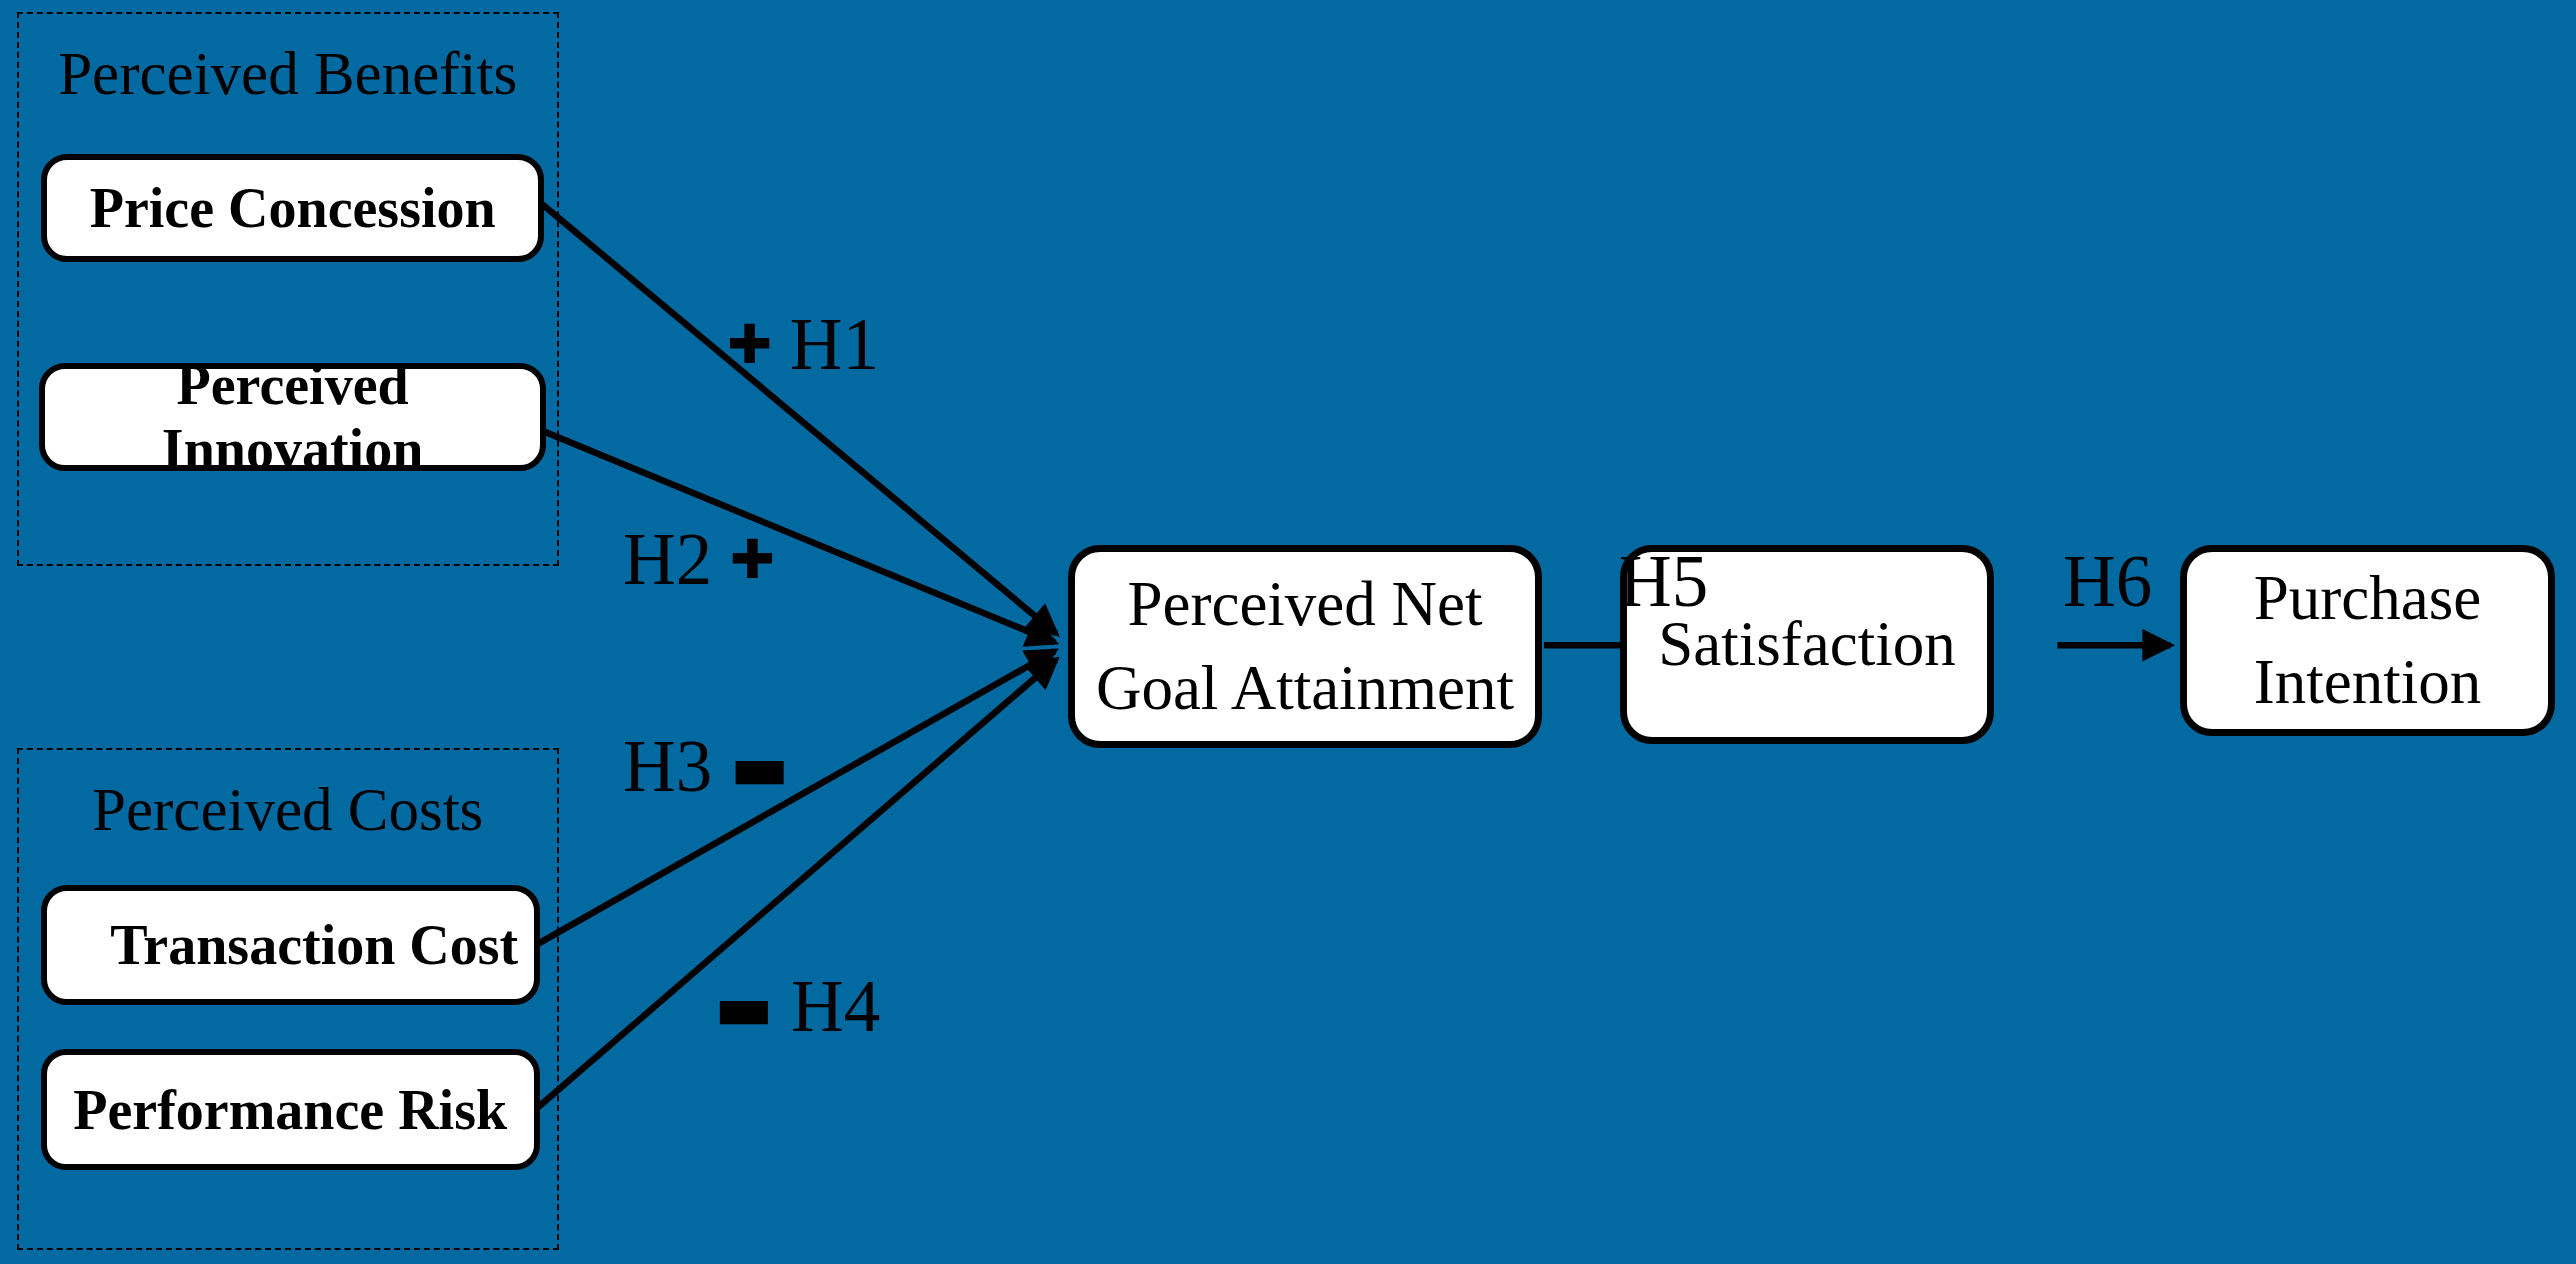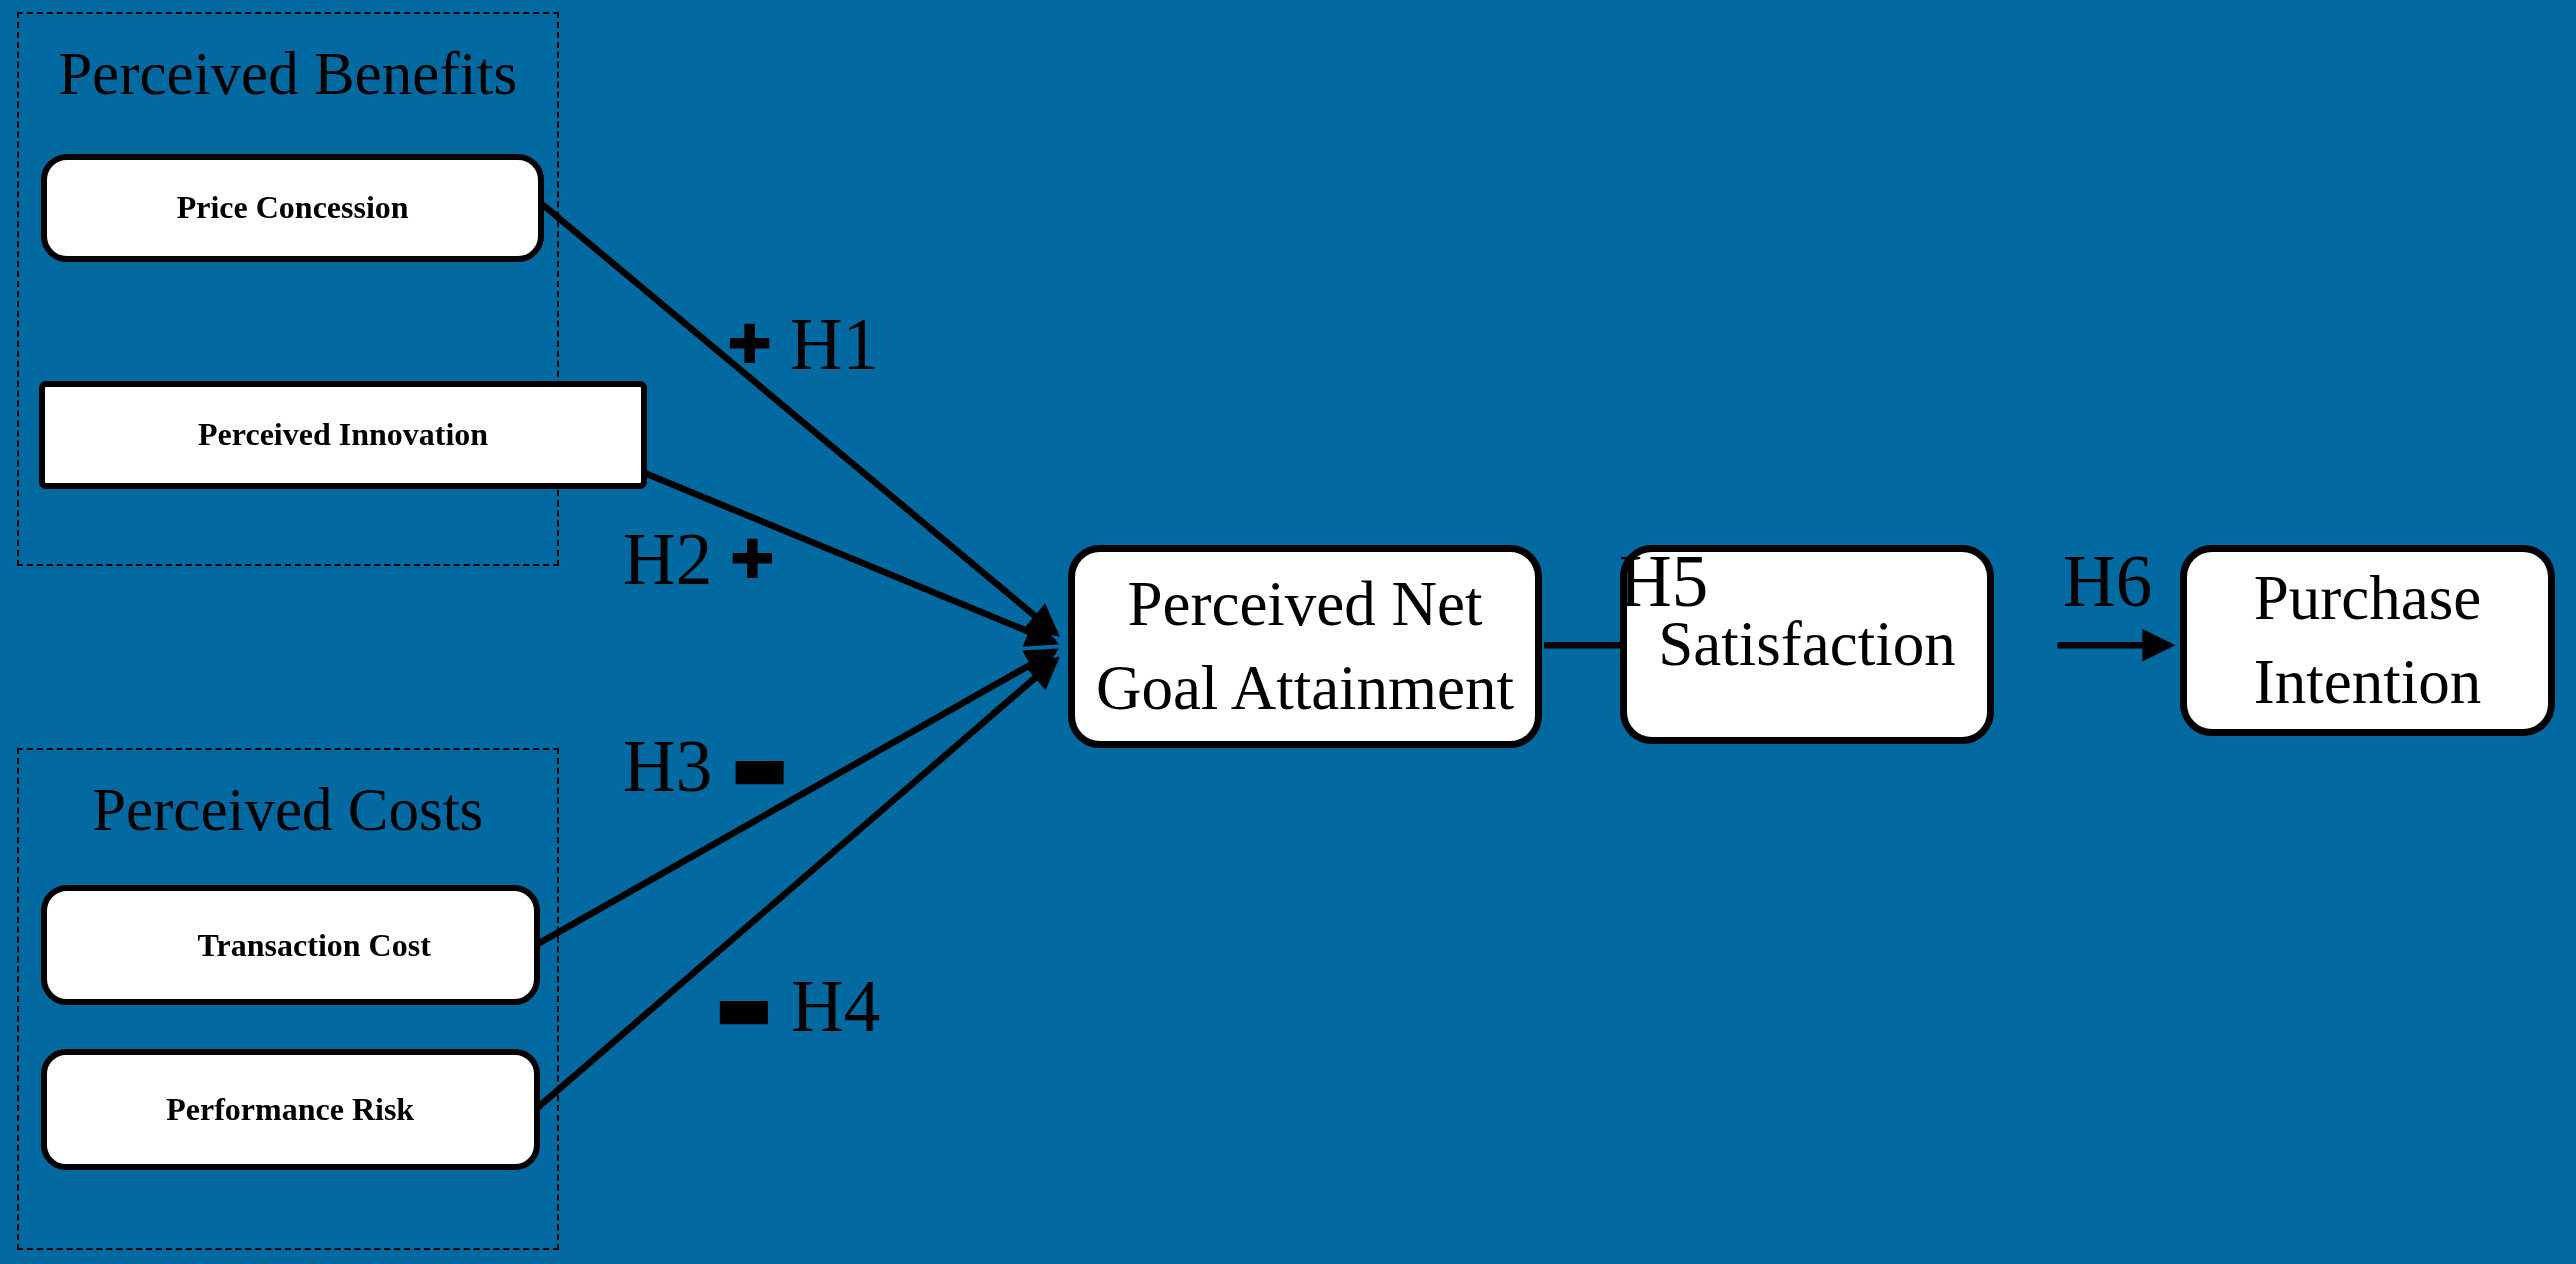--- a/index.html
+++ b/index.html
@@ -26,23 +26,23 @@
 
   .node {
     position: absolute;
     display: flex; flex-direction: column;
     align-items: center; justify-content: center;
     text-align: center;
     background: #ffffff;
     border: 6.5px solid #000000;
     border-radius: 26px;
   }
-  .node.small { font-weight: bold; font-size: 32px; }
+  .node.small { font-weight: bold; font-size: 56px; }
   #n-price       { left: 22.5px; top: 140px; width: 503px; height: 108px; }
-  #n-innovation  { left: 20.4px; top: 367px; width: 608px; height: 108px; border-radius: 7px; }
+  #n-innovation  { left: 20.4px; top: 349px; width: 507px; height: 108px; }
   #n-transaction { left: 22px; top: 135px; width: 499px; height: 120px; padding-left: 48px; }
   #n-performance { left: 22px; top: 299px; width: 499px; height: 121px; border-radius: 25px; }
 
   .node.large { font-size: 63px; line-height: 1.32; border-width: 7.3px; border-radius: 32px; }
   #n-goal         { left: 1068px; top: 545px; width: 474px; height: 203px; }
   #n-satisfaction { left: 1620px; top: 545px; width: 374px; height: 199px; }
   #n-purchase     { left: 2180px; top: 545px; width: 375px; height: 191px; }
   .node .line { display: block; }
 
   .hyp {

